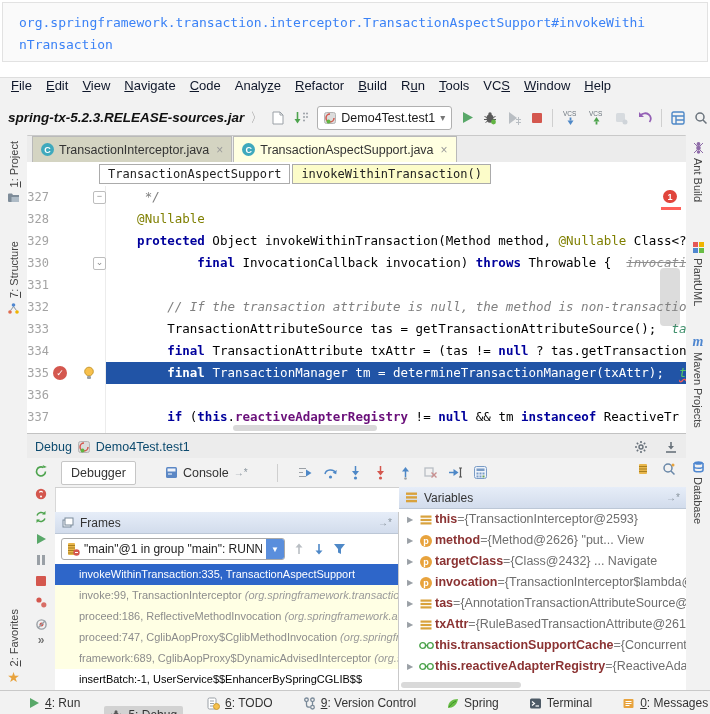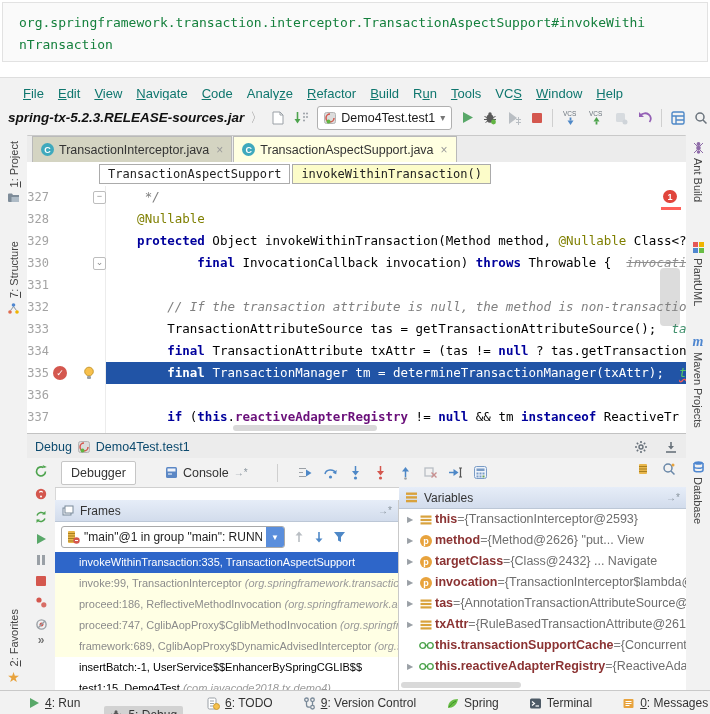--- a/index.html
+++ b/index.html
@@ -3,25 +3,25 @@
 <meta charset="utf-8">
 <style>
   html,body{margin:0;padding:0;background:#fff;}
   #app{position:relative;width:710px;height:714px;background:#fff;overflow:hidden;
        font-family:"Liberation Sans",sans-serif;font-size:12.5px;color:#1a1a1a;}
 
   
   #banner{position:absolute;left:2px;right:2px;top:2px;height:58px;background:#fafafa;
           border:1px solid #e2e2e2;}
   #banner span{display:block;width:630px;margin:9px 0 0 16px;font-family:"DejaVu Sans Mono",monospace;
-          font-size:13px;line-height:22px;color:#15803d;word-break:break-all;white-space:normal;}
+          font-size:13px;line-height:22px;color:#3b82f6;word-break:break-all;white-space:normal;}
 
   
   #menubar{position:absolute;left:0;right:0;top:77px;height:23px;background:#f2f2f2;
-           border-top:1px solid #dedede;display:flex;align-items:flex-end;padding-left:16px;font-size:13px;color:#0f766e;}
+           border-top:1px solid #dedede;display:flex;align-items:flex-start;padding-left:4px;font-size:13px;color:#0f172a;}
   .menu-item{padding:0 7px;cursor:default;}
 
   
   #toolbar{position:absolute;left:0;right:0;top:100px;height:35px;background:#f2f2f2;
            border-bottom:1px solid #c9c9c9;display:flex;align-items:center;padding-left:8px;gap:9px;overflow:hidden;}
   #toolbar .jar{font-weight:bold;font-size:13.5px;color:#111;white-space:nowrap;font-style:italic;}
   #toolbar .chev{color:#9a9a9a;font-size:13px;margin-left:-3px;}
   .tsep{width:1px;height:18px;background:#cfcfcf;}
   .runcfg{display:inline-flex;align-items:center;gap:5px;background:#fff;border:1px solid #b0b0b0;
           border-radius:3px;height:22px;padding:0 6px;white-space:nowrap;}
@@ -88,21 +88,21 @@
   #dbg-header .spacer{flex:1;}
   #dbg-strip{position:absolute;left:27px;width:28px;top:458px;bottom:24px;background:#f2f2f2;border-right:1px solid #d8d8d8;
       display:flex;flex-direction:column;align-items:center;padding-top:6px;gap:9px;}
   #dbg-toolbar{position:absolute;left:55px;right:24px;top:458px;height:29px;background:#f2f2f2;border-bottom:1px solid #d0d0d0;
       display:flex;align-items:center;gap:20px;padding-left:6px;}
   .dbg-tab{display:inline-flex;align-items:center;gap:5px;height:22px;padding:0 9px;font-size:12.5px;color:#333;border-radius:2px;}
   .dbg-tab.active{background:#fff;border:1px solid #c6c6c6;}
   .pin{color:#8a959e;font-size:10px;}
   #dbg-right-icons{position:absolute;right:34px;top:462px;display:flex;gap:12px;}
 
-  #frames{position:absolute;left:55px;width:343px;top:500px;bottom:24px;background:#fff;border-right:1px solid #c9c9c9;overflow:hidden;}
+  #frames{position:absolute;left:55px;width:343px;top:512px;bottom:24px;background:#fff;border-right:1px solid #c9c9c9;overflow:hidden;}
   #vars{position:absolute;left:399px;right:24px;top:487px;bottom:24px;background:#fff;overflow:hidden;}
   .pane-header{height:21px;background:linear-gradient(#e6edf8,#d2dcec);border-bottom:1px solid #bcc7d6;
       display:flex;align-items:center;gap:6px;padding:0 6px;font-size:12px;color:#333;}
   .pane-header .ph-label{flex:1;}
   .thread-row{display:flex;align-items:center;gap:8px;padding:4px 0 4px 6px;}
   .thread-combo{display:inline-flex;align-items:center;gap:4px;height:20px;border:1px solid #a9a9a9;border-radius:3px;
       background:#fff;padding-left:4px;overflow:hidden;}
   .thread-label{font-size:12px;color:#222;white-space:nowrap;max-width:178px;overflow:hidden;}
   .thread-btn{width:18px;height:20px;background:#5a8edc;color:#fff;font-size:8px;display:flex;align-items:center;justify-content:center;}
   .frame-row{height:21px;line-height:21px;padding-left:24px;white-space:nowrap;overflow:hidden;font-size:11px;color:#000;}

